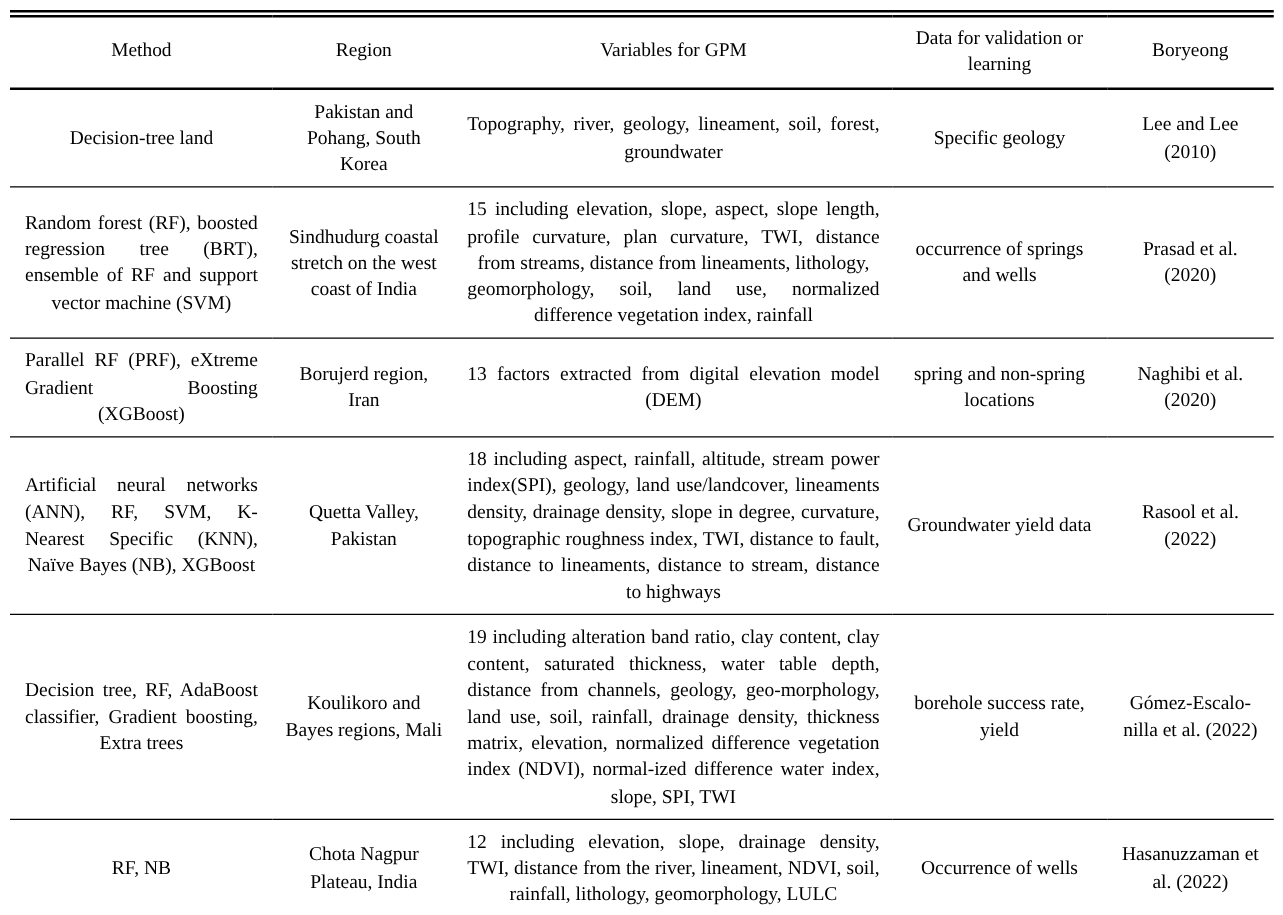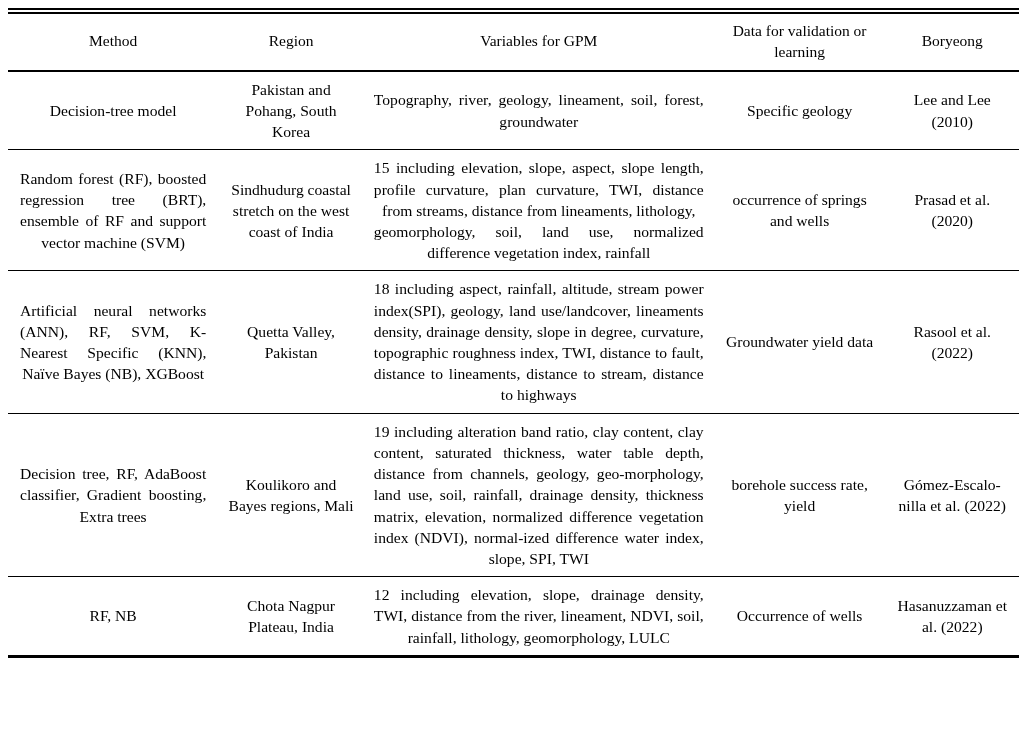--- a/index.html
+++ b/index.html
@@ -85,33 +85,40 @@
         <tr>
           <th>Method</th>
           <th>Region</th>
           <th>Variables for GPM</th>
           <th>Data for validation or learning</th>
           <th>Boryeong</th>
         </tr>
       </thead>
       <tbody>
         <tr>
-          <td class="method">Decision-tree model</td>
+          <td class="method">Decision-tree land</td>
           <td class="center">Pakistan and Pohang, South Korea</td>
           <td class="vars">Topography, river, geology, lineament, soil, forest, groundwater</td>
           <td class="center">Specific geology</td>
           <td class="center">Lee and Lee (2010)</td>
         </tr>
         <tr>
           <td class="method">Random forest (RF), boosted regression tree (BRT), ensemble of RF and support vector machine (SVM)</td>
           <td class="center">Sindhudurg coastal stretch on the west coast of India</td>
           <td class="vars">15 including elevation, slope, aspect, slope length, profile curvature, plan curvature, TWI, distance from streams, distance from lineaments, lithology,
 geomorphology, soil, land use, normalized difference vegetation index, rainfall</td>
           <td class="center">occurrence of springs and wells</td>
           <td class="center">Prasad et al. (2020)</td>
+        </tr>
+        <tr>
+          <td class="method">Parallel RF (PRF), eXtreme Gradient Boosting (XGBoost)</td>
+          <td class="center">Borujerd region, Iran</td>
+          <td class="vars">13 factors extracted from digital elevation model (DEM)</td>
+          <td class="center">spring and non-spring locations</td>
+          <td class="center">Naghibi et al. (2020)</td>
         </tr>
         <tr>
           <td class="method">Artificial neural networks (ANN), RF, SVM, K- Nearest Specific (KNN), Naïve Bayes (NB), XGBoost</td>
           <td class="center">Quetta Valley, Pakistan</td>
           <td class="vars">18 including aspect, rainfall, altitude, stream power index(SPI), geology, land use/landcover, lineaments density, drainage density, slope in degree, curvature, topographic roughness index, TWI, distance to fault, distance to lineaments, distance to stream, distance to highways</td>
           <td class="center">Groundwater yield data</td>
           <td class="center">Rasool et al. (2022)</td>
         </tr>
         <tr>
           <td class="method">Decision tree, RF, AdaBoost classifier, Gradient boosting, Extra trees</td>

